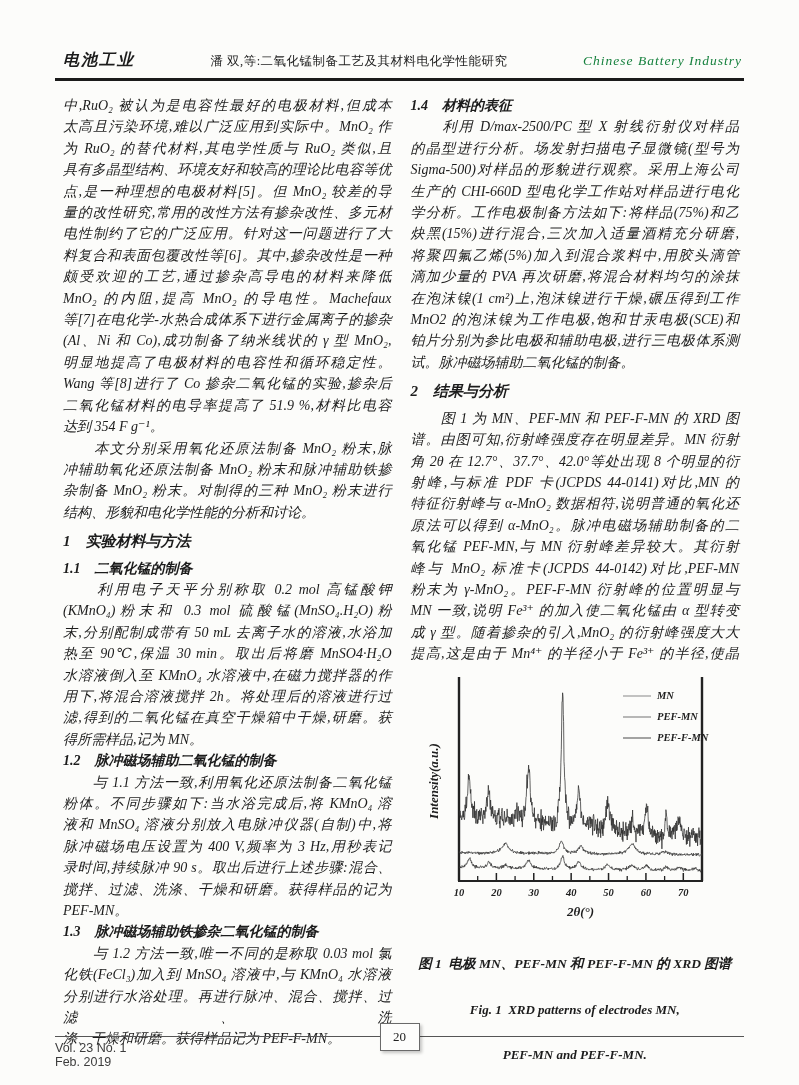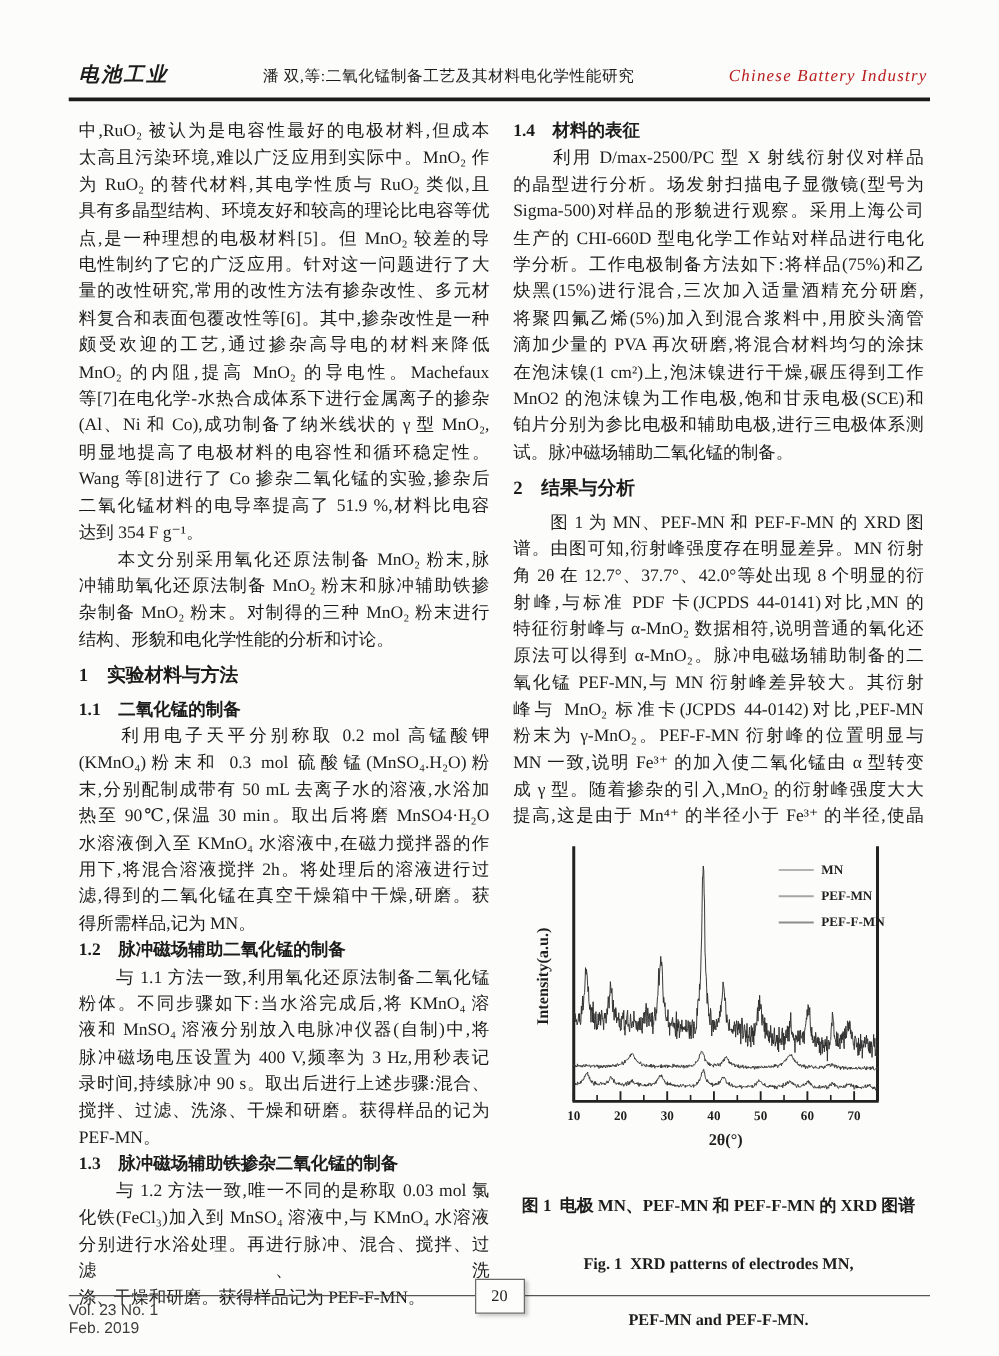--- a/index.html
+++ b/index.html
@@ -13,24 +13,24 @@
     overflow:hidden;
     box-sizing:border-box;
   }
   
   .hdr{
     display:flex;justify-content:space-between;align-items:baseline;
     margin:50px 57px 0 63px;
   }
   .hdr .jcn{font-weight:bold;font-size:16px;font-style:italic;letter-spacing:2px;}
   .hdr .rtitle{font-size:12.5px;letter-spacing:0.5px;}
-  .hdr .jen{font-style:italic;font-size:13.5px;letter-spacing:1px;color:#b91c1c;}
+  .hdr .jen{font-style:italic;font-size:13.5px;letter-spacing:1px;color:#15803d;}
   .hdr-rule{height:3px;background:#1b1b1b;margin:7px 55px 0 55px;}
   
-  .cols{display:flex;gap:19px;margin:14px 60px 0 63px;}
+  .cols{display:flex;gap:19px;margin:14px 60px 0 63px;font-style:italic;}
   .col{flex:1 1 0;min-width:0;font-size:14px;line-height:21.4px;}
   .line{display:block;text-align:justify;text-align-last:justify;}
   .line.last{text-align-last:left;}
   .block.heading{font-weight:bold;font-size:15px;margin:8px 0 5px 0;}
   .block.heading .line,.block.subheading .line{text-align-last:left;}
   .block.subheading{font-weight:bold;}
   
   .figure{margin-top:8px;}
   .chart-wrap{width:315px;margin-left:14px;}
   svg text{font-family:"Liberation Serif","DejaVu Serif",serif;fill:#1e1e1e;}
@@ -73,22 +73,22 @@
   <div class="hdr-rule"></div>
 
   <main class="cols">
     <section class="col">
         <div class="block para">
           <div class="line">中,RuO₂ 被认为是电容性最好的电极材料,但成本</div>
           <div class="line">太高且污染环境,难以广泛应用到实际中。MnO₂ 作</div>
           <div class="line">为 RuO₂ 的替代材料,其电学性质与 RuO₂ 类似,且</div>
           <div class="line">具有多晶型结构、环境友好和较高的理论比电容等优</div>
           <div class="line">点,是一种理想的电极材料[5]。但 MnO₂ 较差的导</div>
+          <div class="line">量的改性研究,常用的改性方法有掺杂改性、多元材</div>
           <div class="line">电性制约了它的广泛应用。针对这一问题进行了大</div>
-          <div class="line">量的改性研究,常用的改性方法有掺杂改性、多元材</div>
           <div class="line">料复合和表面包覆改性等[6]。其中,掺杂改性是一种</div>
           <div class="line">颇受欢迎的工艺,通过掺杂高导电的材料来降低</div>
           <div class="line">MnO₂ 的内阻,提高 MnO₂ 的导电性。Machefaux</div>
           <div class="line">等[7]在电化学-水热合成体系下进行金属离子的掺杂</div>
           <div class="line">(Al、Ni 和 Co),成功制备了纳米线状的 γ 型 MnO₂,</div>
           <div class="line">明显地提高了电极材料的电容性和循环稳定性。</div>
           <div class="line">Wang 等[8]进行了 Co 掺杂二氧化锰的实验,掺杂后</div>
           <div class="line">二氧化锰材料的电导率提高了 51.9 %,材料比电容</div>
           <div class="line last">达到 354 F g⁻¹。</div>
         </div>

